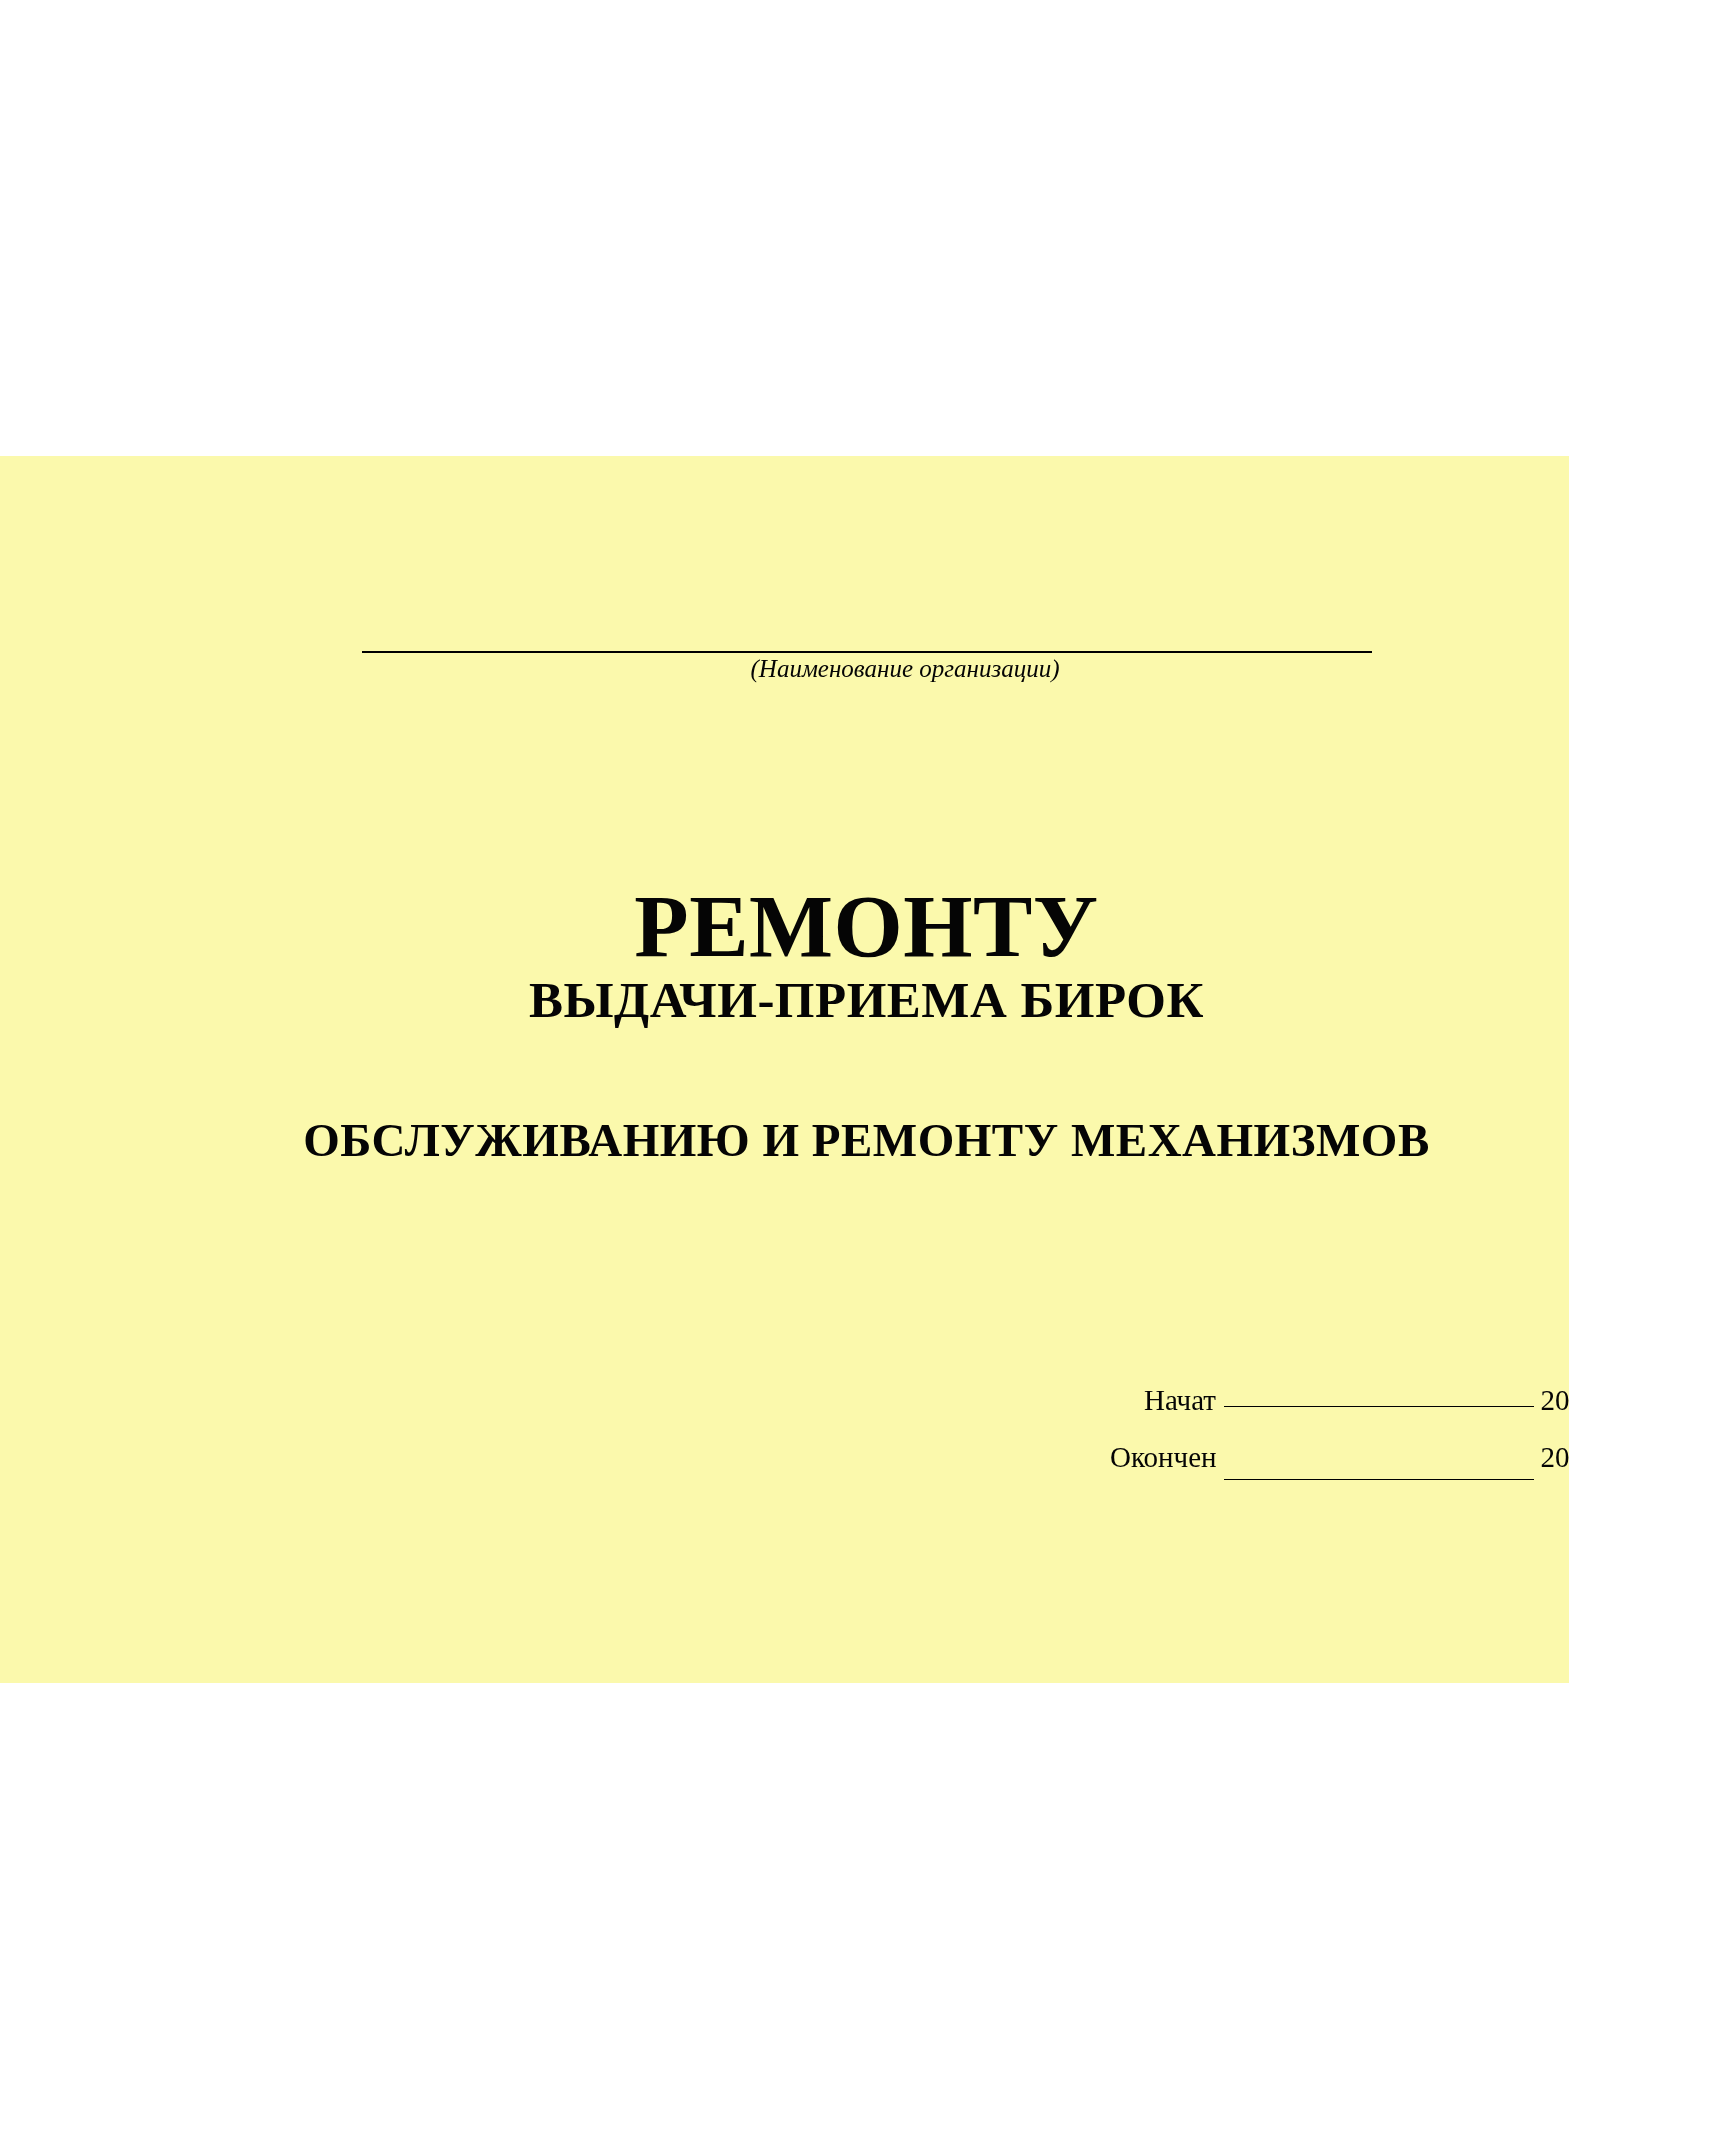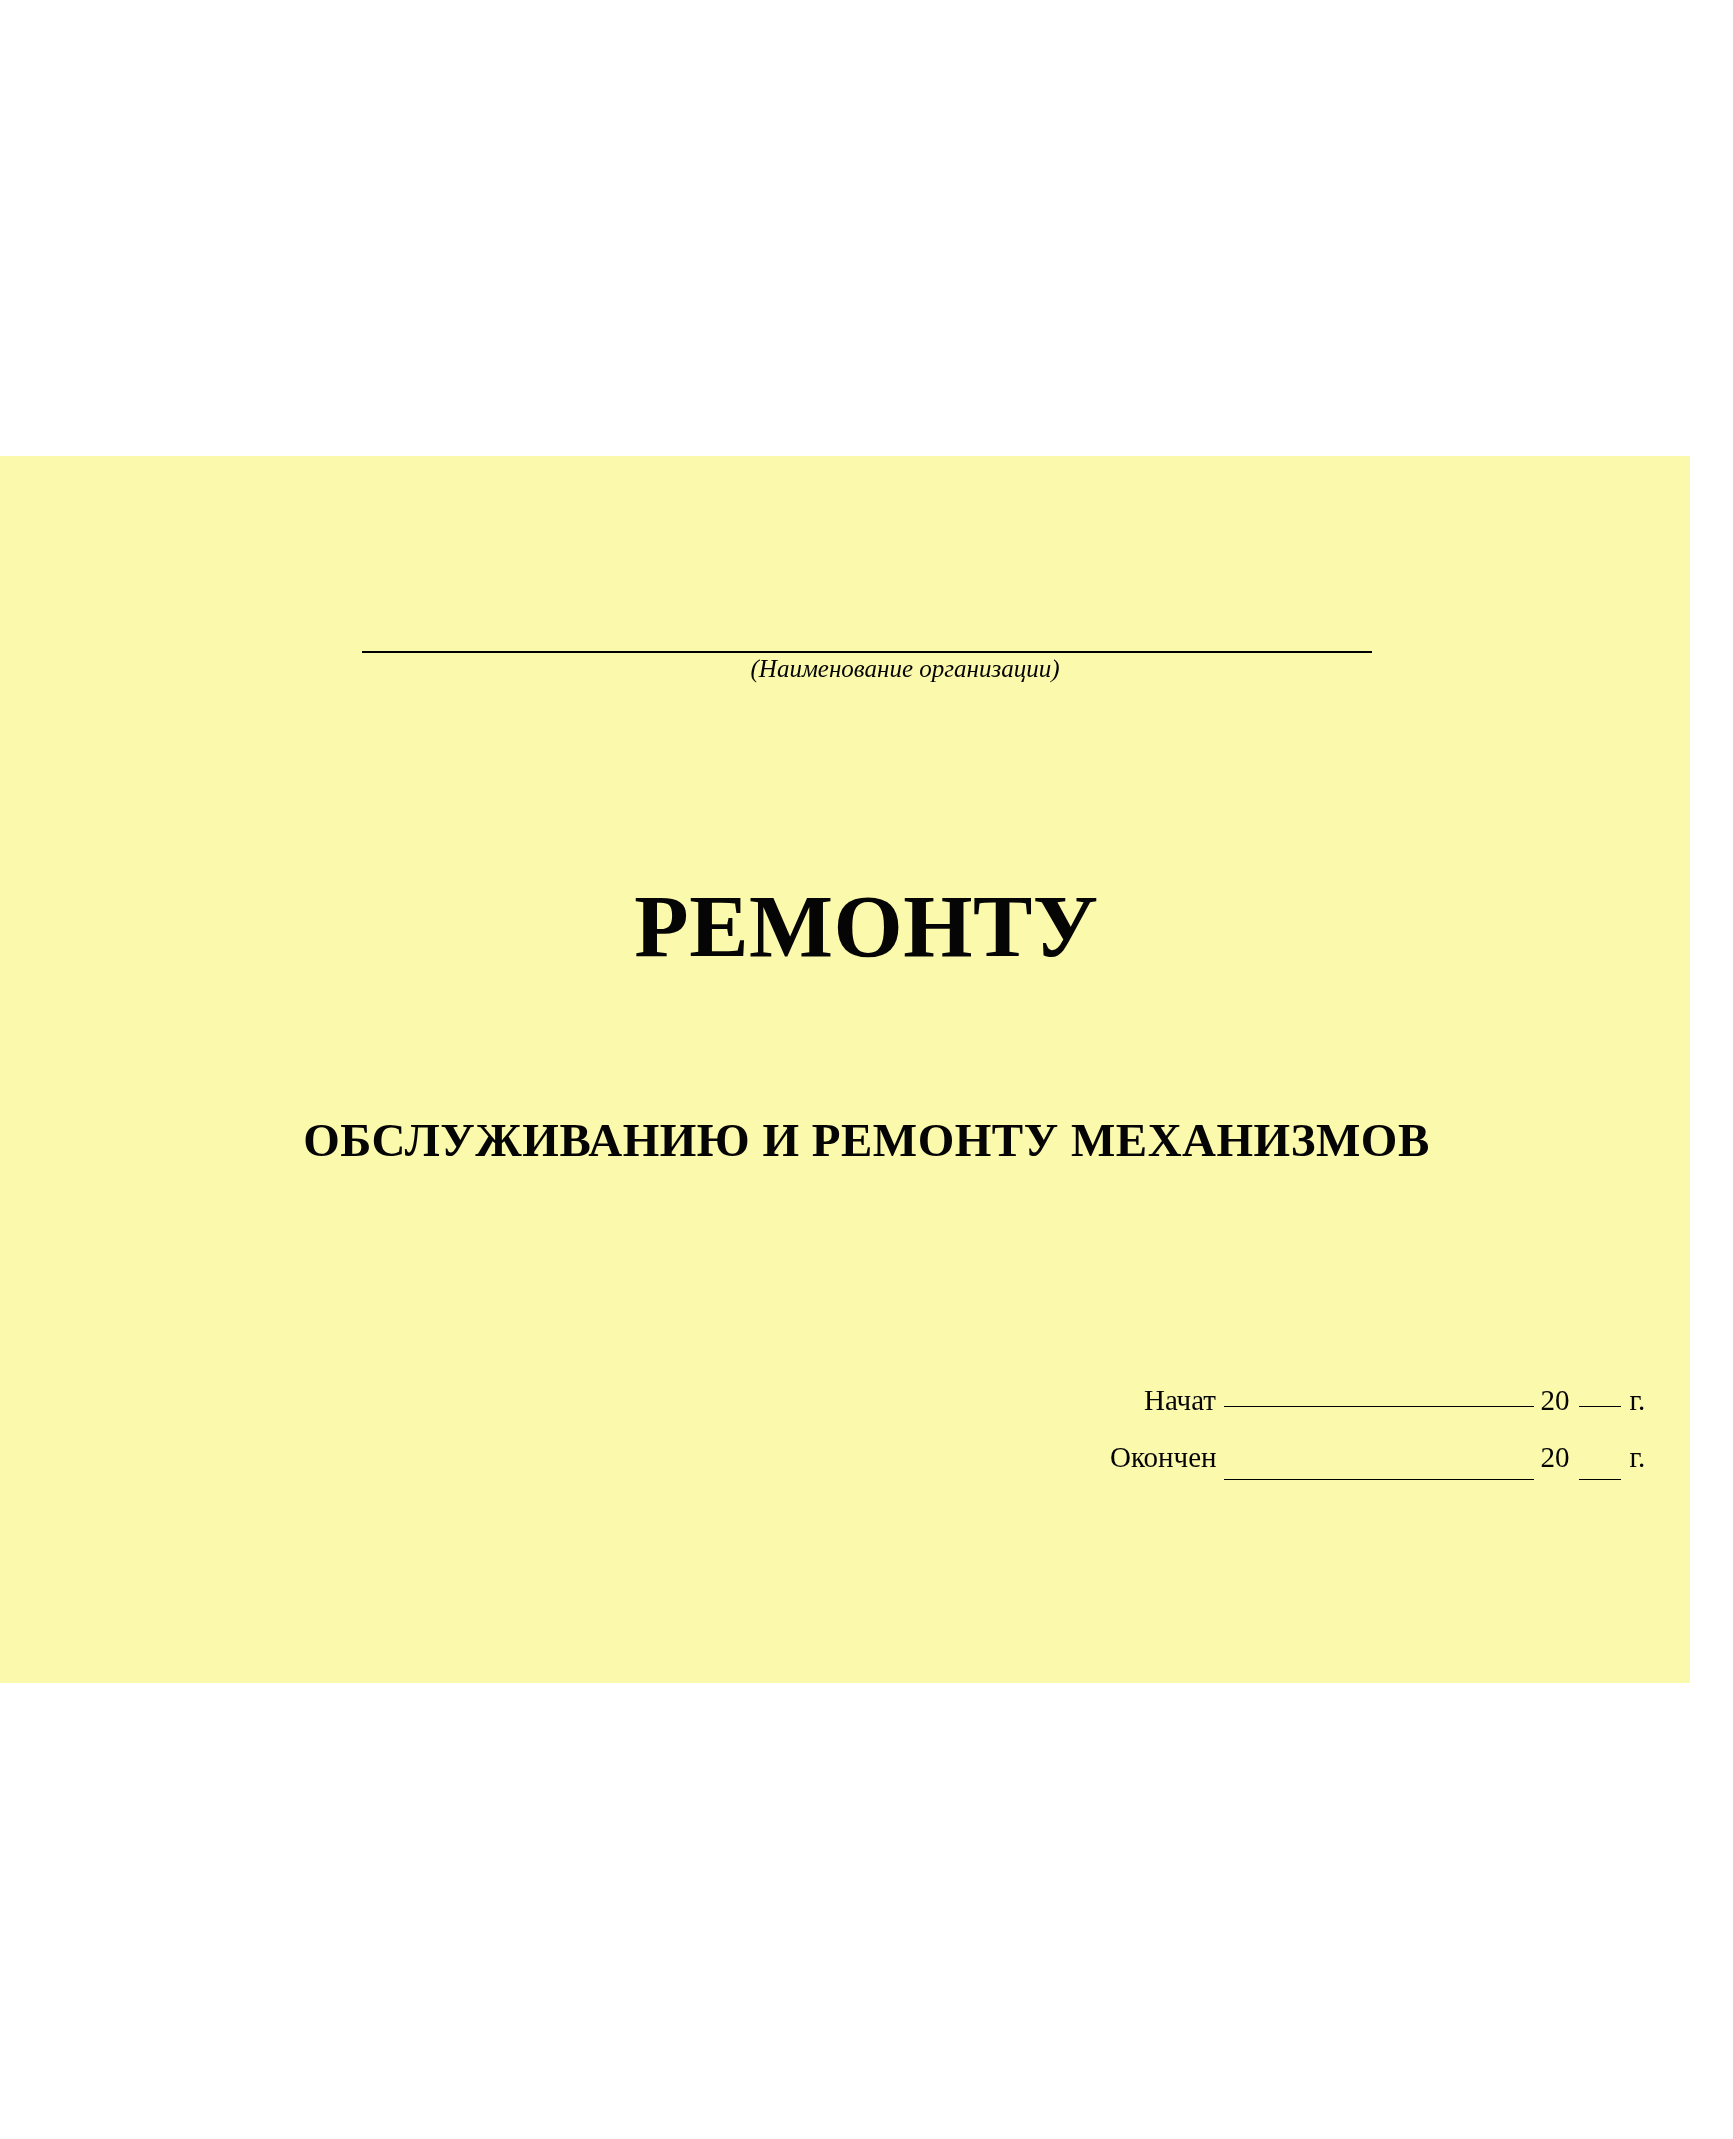--- a/index.html
+++ b/index.html
@@ -1,18 +1,18 @@
 <!DOCTYPE html>
 <html style="font-size:8px"><head>
 <meta charset="utf-8">
 <style>
   html, body { margin: 0; padding: 0; background: #ffffff; }
   .canvas {
     position: relative;
-    width: 1690px;
+    width: 1569px;
     height: 2140px;
     background: #ffffff;
     overflow: hidden;
     font-family: "Liberation Serif", "DejaVu Serif", serif;
     color: #050505;
   }
   .cover {
     position: absolute;
     left: 0;
     top: 456px;
@@ -88,20 +88,21 @@
 
 <div class="canvas">
   <div class="cover">
 
     <div class="org-line"></div>
 
     <div class="org-caption">(Наименование организации)</div>
 
     <div class="title-line title-main">РЕМОНТУ</div>
 
+    <div class="title-line title-sub1">ВЫДАЧИ-ПРИЕМА БИРОК</div>
 
 
     <div class="title-line title-sub3">ОБСЛУЖИВАНИЮ И РЕМОНТУ МЕХАНИЗМОВ</div>
 
     <div class="fill-row row-started">
       <span class="fill-label">Начат</span>
       <span class="fill-line long"></span>
       <span class="year-prefix">20</span>
       <span class="fill-line short"></span>
       <span class="year-suffix">г.</span>

